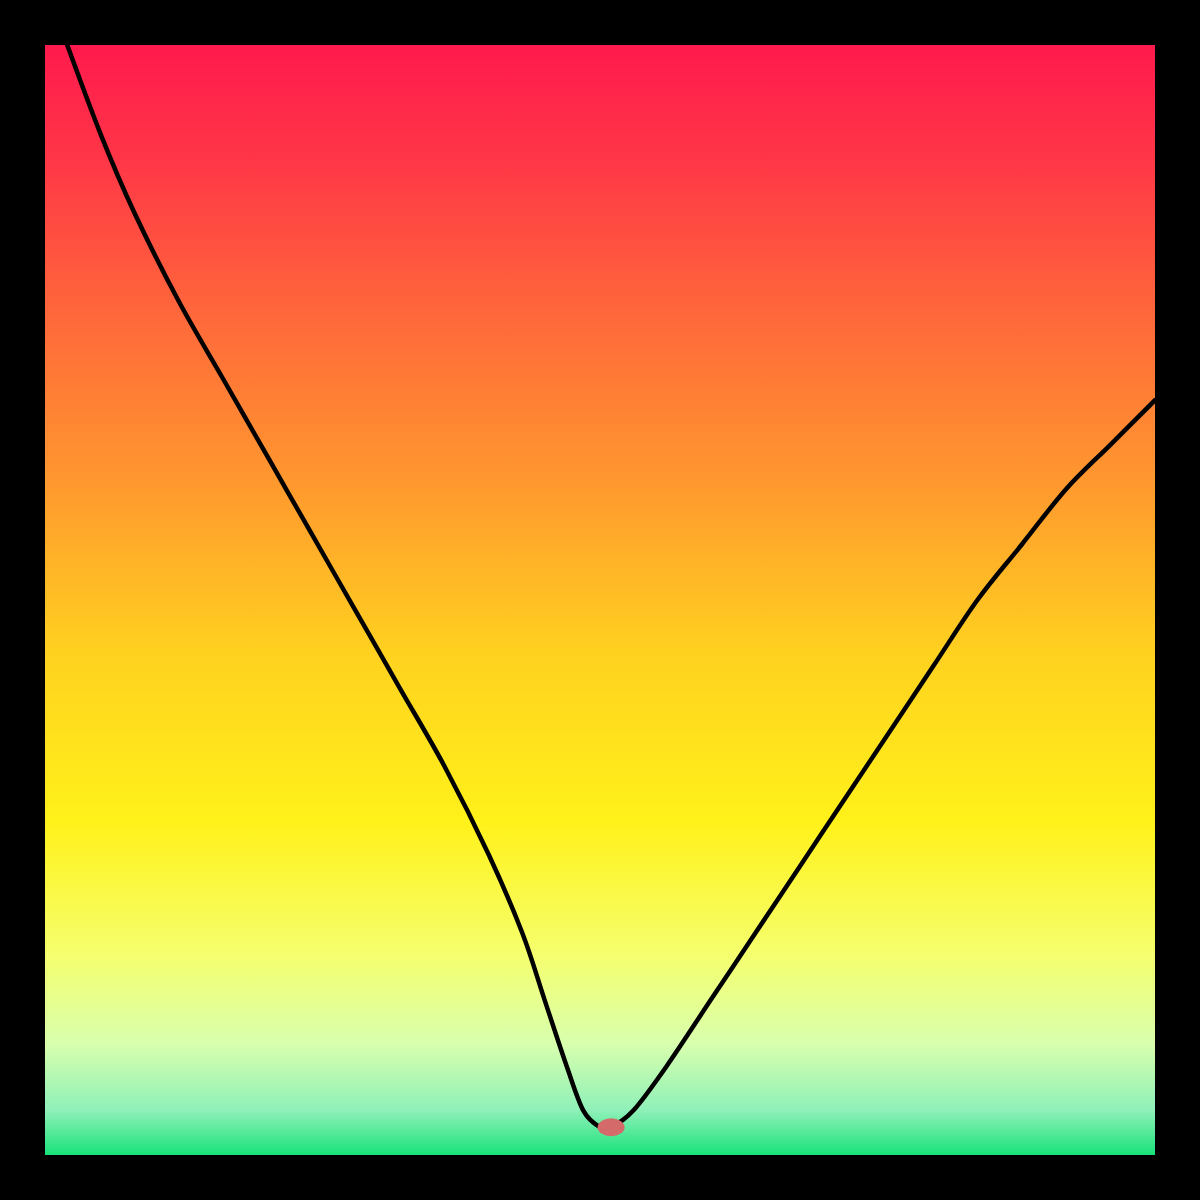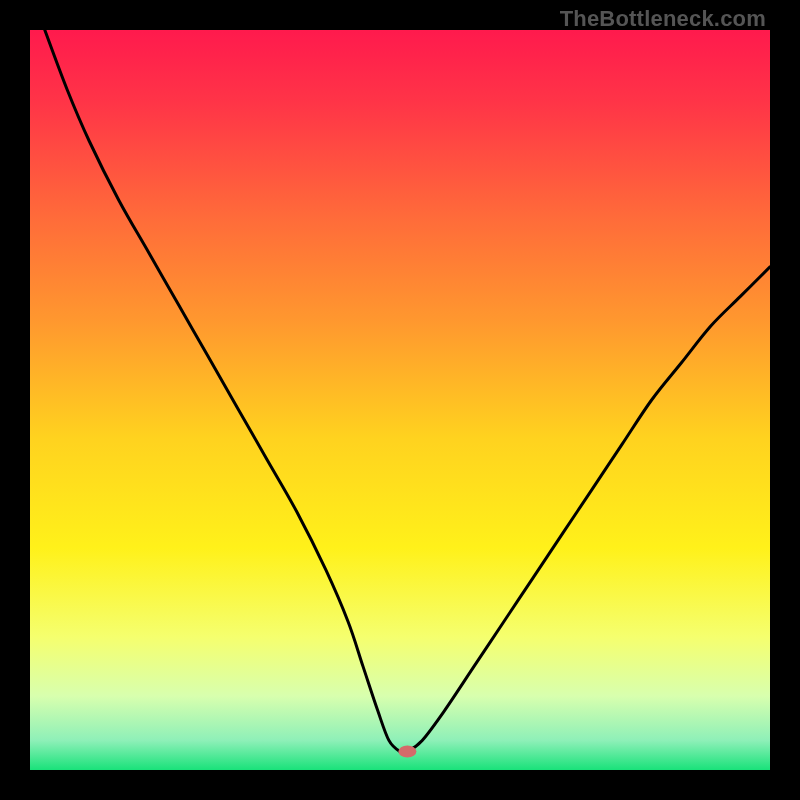--- a/index.html
+++ b/index.html
@@ -4,21 +4,20 @@
 <style>
   html,body{margin:0;padding:0;width:800px;height:800px;overflow:hidden;background:#000;font-family:Arial,Helvetica,sans-serif}
   .frame{position:absolute;left:0;top:0;width:800px;height:800px;background:#000}
   .plot{position:absolute;left:30px;top:30px;width:740px;height:740px;overflow:hidden}
   .watermark{position:absolute;right:34px;top:6px;color:#555;font-size:22px;font-weight:600;letter-spacing:0.2px}
   svg{display:block}
 </style>
 </head>
 <body>
 <div class="frame">
-  <div class="watermark">TheBottleneck.com</div>
   <div class="plot">
     <svg id="chartsvg" width="740" height="740" viewBox="0 0 740 740">
         <defs>
           <linearGradient id="bg" x1="0" y1="0" x2="0" y2="1">
             <stop offset="0%" stop-color="#ff1a4d"></stop>
             <stop offset="10%" stop-color="#ff3547"></stop>
             <stop offset="25%" stop-color="#ff6a3a"></stop>
             <stop offset="40%" stop-color="#ff9a2e"></stop>
             <stop offset="55.00000000000001%" stop-color="#ffd21f"></stop>
             <stop offset="70%" stop-color="#fff11a"></stop>

